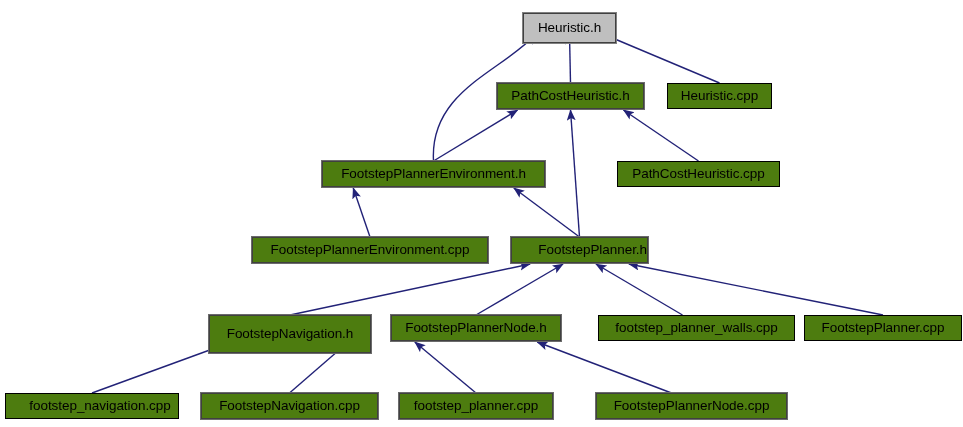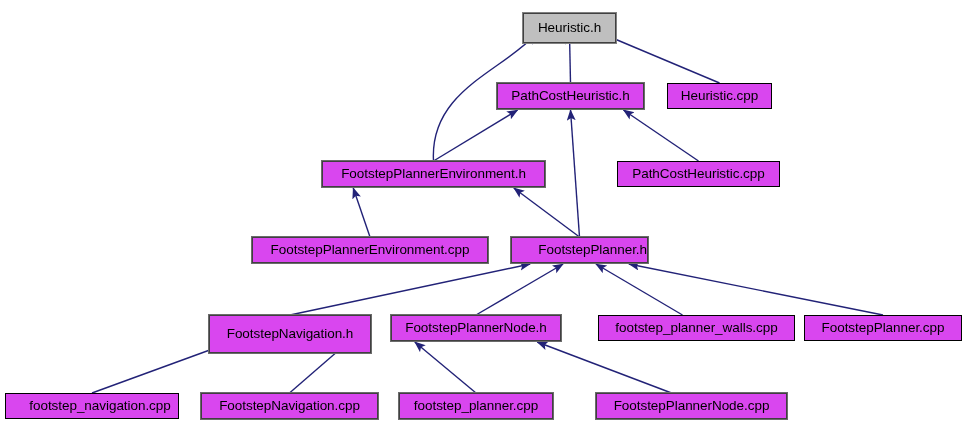--- a/index.html
+++ b/index.html
@@ -22,21 +22,21 @@
     top: 0;
     width: 963px;
     height: 427px;
   }
   .node-box {
     position: absolute;
     box-sizing: border-box;
     display: flex;
     align-items: center;
     justify-content: center;
-    background: #d946ef;
+    background: #4d7c0f;
     border: 1px solid #000000;
     color: #000000;
     font-size: 13.5px;
     line-height: 1;
     letter-spacing: -0.05px;
     white-space: nowrap;
     z-index: 5;
   }
   .node-box.root {
     background: #bfbfbf;

